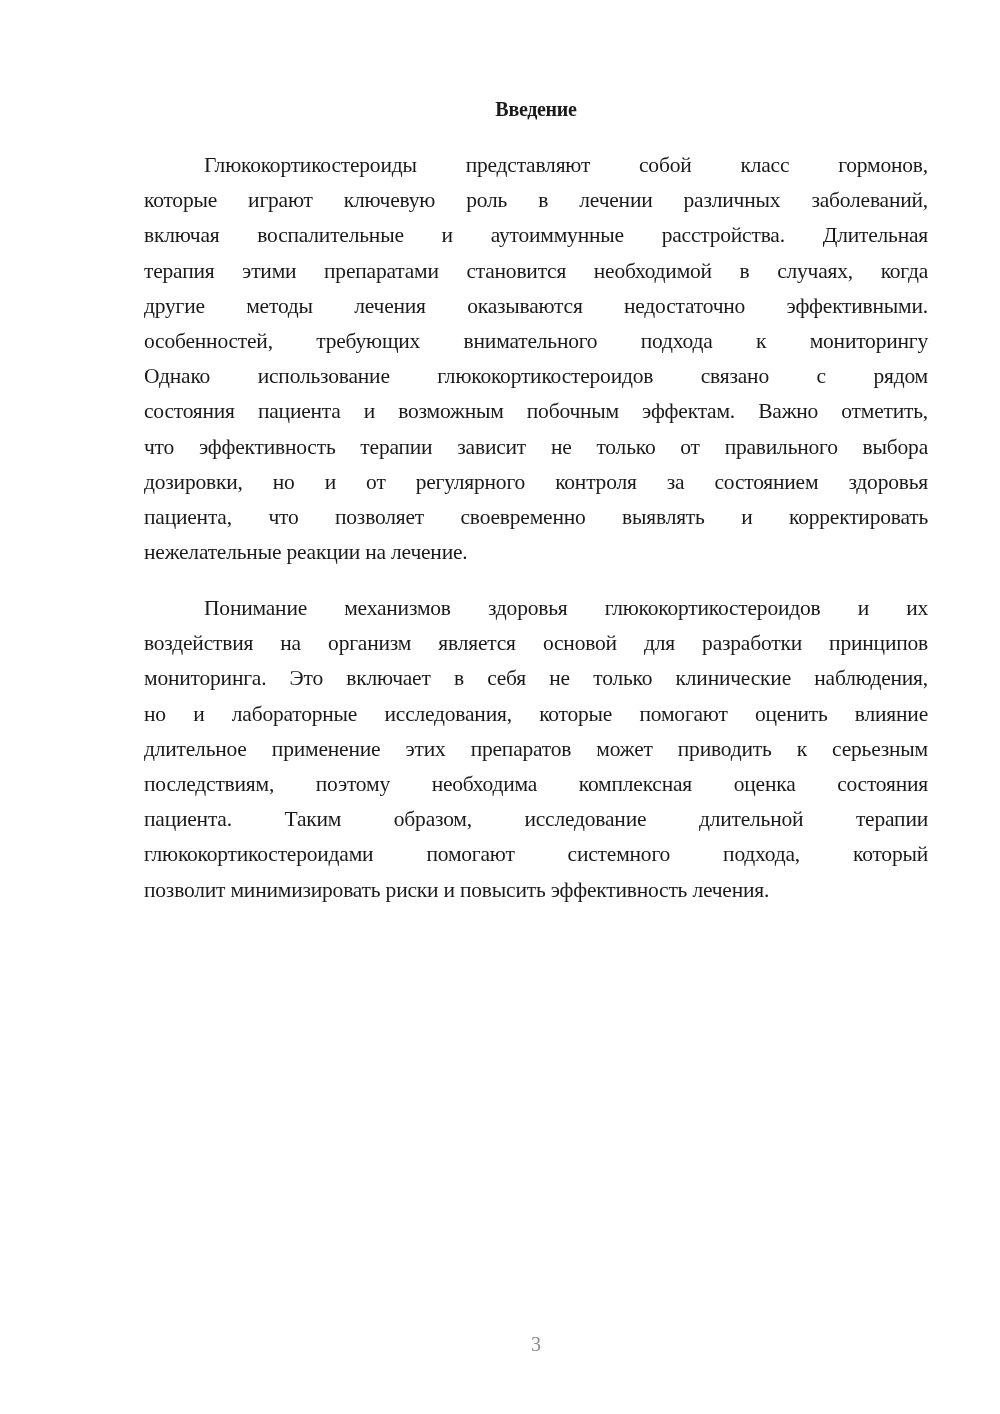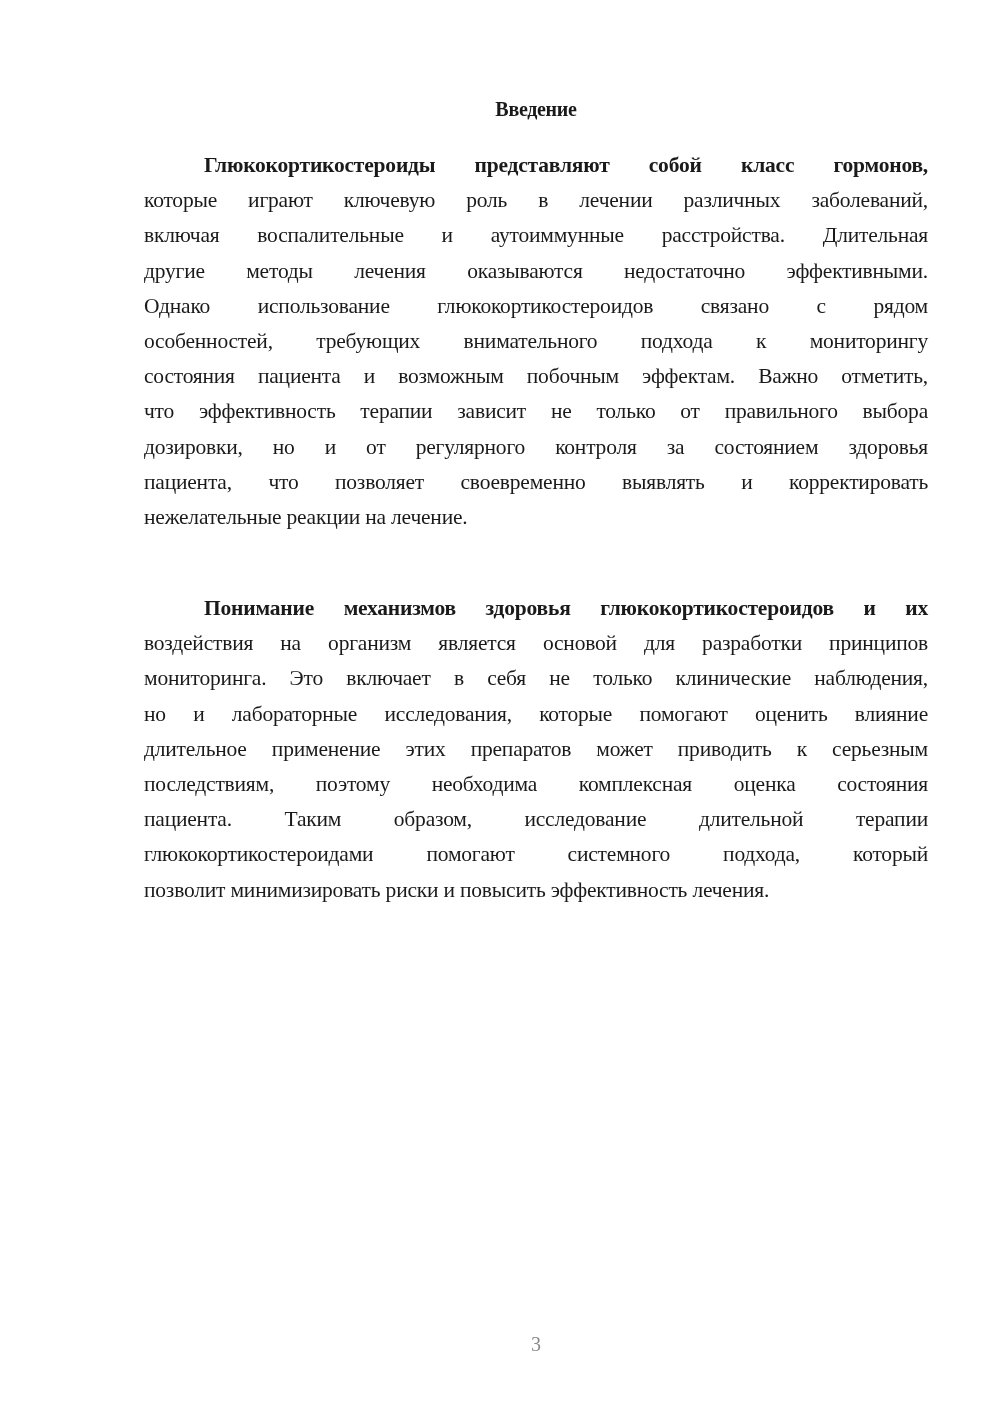--- a/index.html
+++ b/index.html
@@ -42,21 +42,21 @@
     .p1 { top: 148px; }
     .p2 { top: 591px; }
     .line {
       display: block;
       height: 35.2px;
       line-height: 35.2px;
       white-space: nowrap;
       text-align: justify;
       text-align-last: justify;
     }
-    .line.first { text-indent: 60px; font-weight: bold; }
+    .line.first { text-indent: 60px; }
     .line.last { text-align-last: left; }
     .page-number {
       position: absolute;
       top: 1333px;
       left: 0;
       width: 1072px;
       text-align: center;
       font-size: 20px;
       color: #8a8a8a;
     }
@@ -65,23 +65,24 @@
 <body>
 
 <div class="page">
 
   <div class="heading">Введение</div>
 
   <div class="paragraph p1">
     <span class="line first">Глюкокортикостероиды представляют собой класс гормонов,</span>
     <span class="line">которые играют ключевую роль в лечении различных заболеваний,</span>
     <span class="line">включая воспалительные и аутоиммунные расстройства. Длительная</span>
+    <span class="line">терапия этими препаратами становится необходимой в случаях, когда</span>
     <span class="line">другие методы лечения оказываются недостаточно эффективными.</span>
+    <span class="line">особенностей, требующих внимательного подхода к мониторингу</span>
     <span class="line">Однако использование глюкокортикостероидов связано с рядом</span>
-    <span class="line">особенностей, требующих внимательного подхода к мониторингу</span>
     <span class="line">состояния пациента и возможным побочным эффектам. Важно отметить,</span>
     <span class="line">что эффективность терапии зависит не только от правильного выбора</span>
     <span class="line">дозировки, но и от регулярного контроля за состоянием здоровья</span>
     <span class="line">пациента, что позволяет своевременно выявлять и корректировать</span>
     <span class="line last">нежелательные реакции на лечение.</span>
   </div>
 
   <div class="paragraph p2">
     <span class="line first">Понимание механизмов здоровья глюкокортикостероидов и их</span>
     <span class="line">воздействия на организм является основой для разработки принципов</span>

